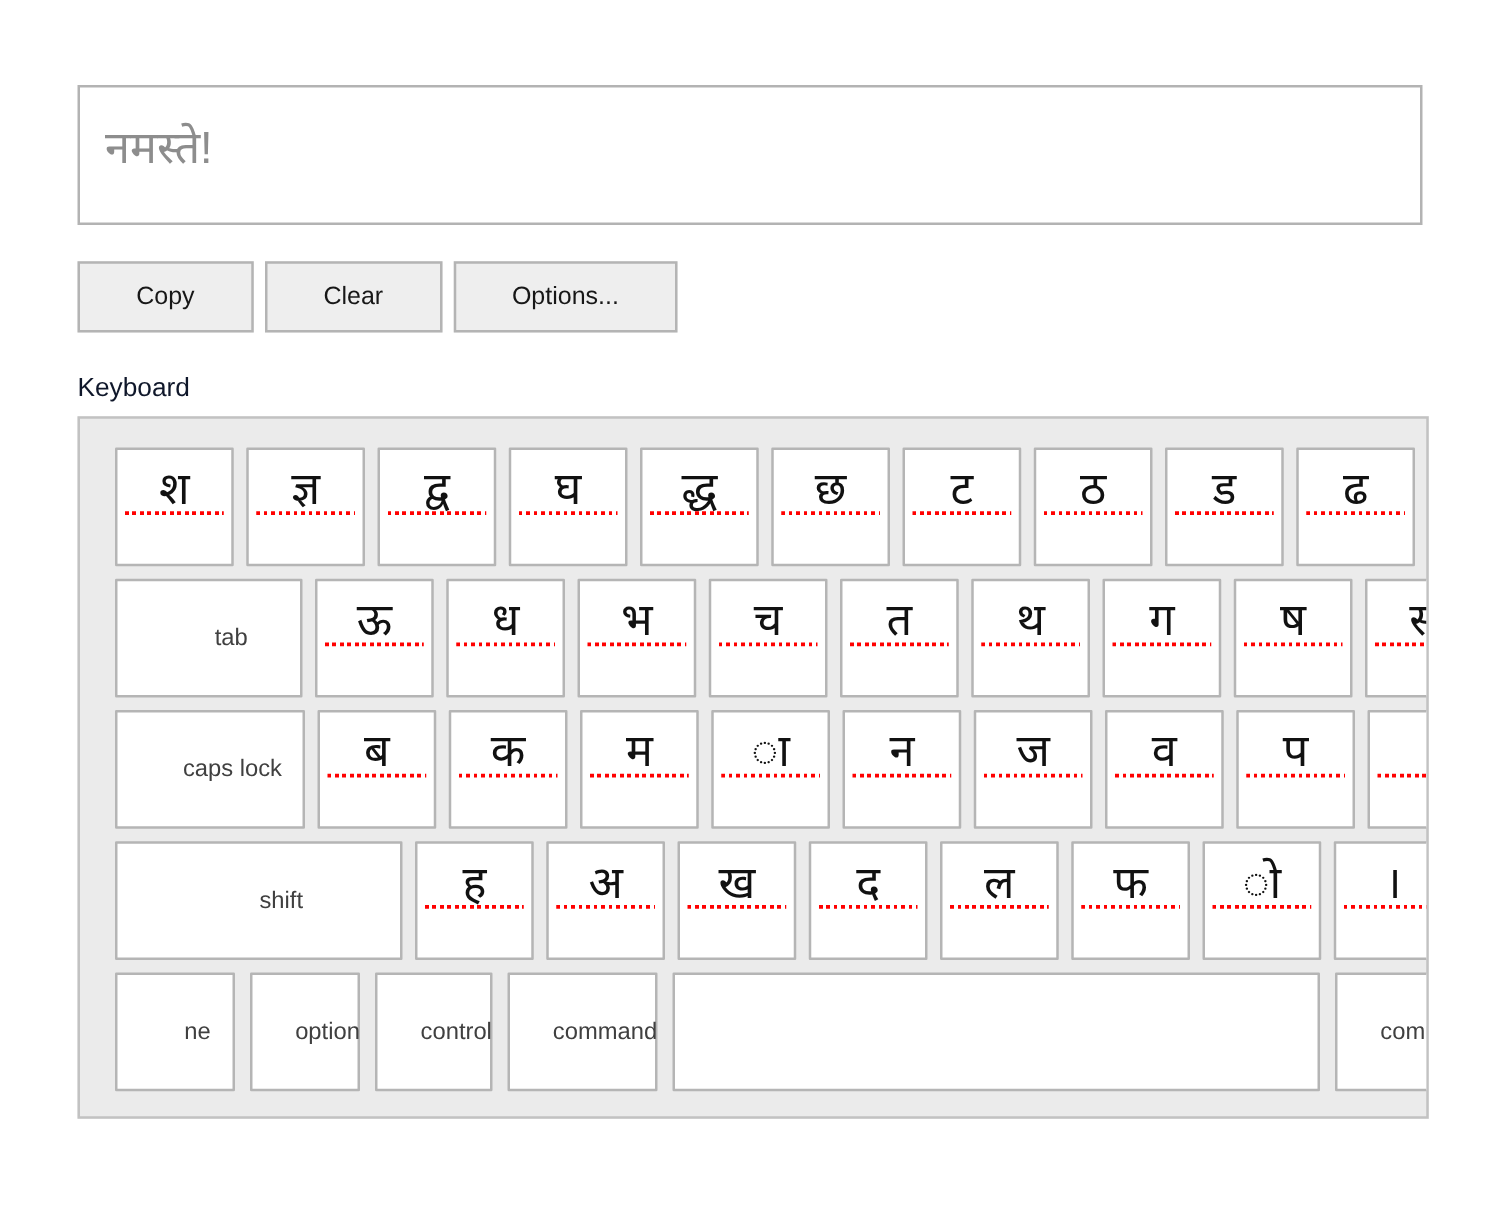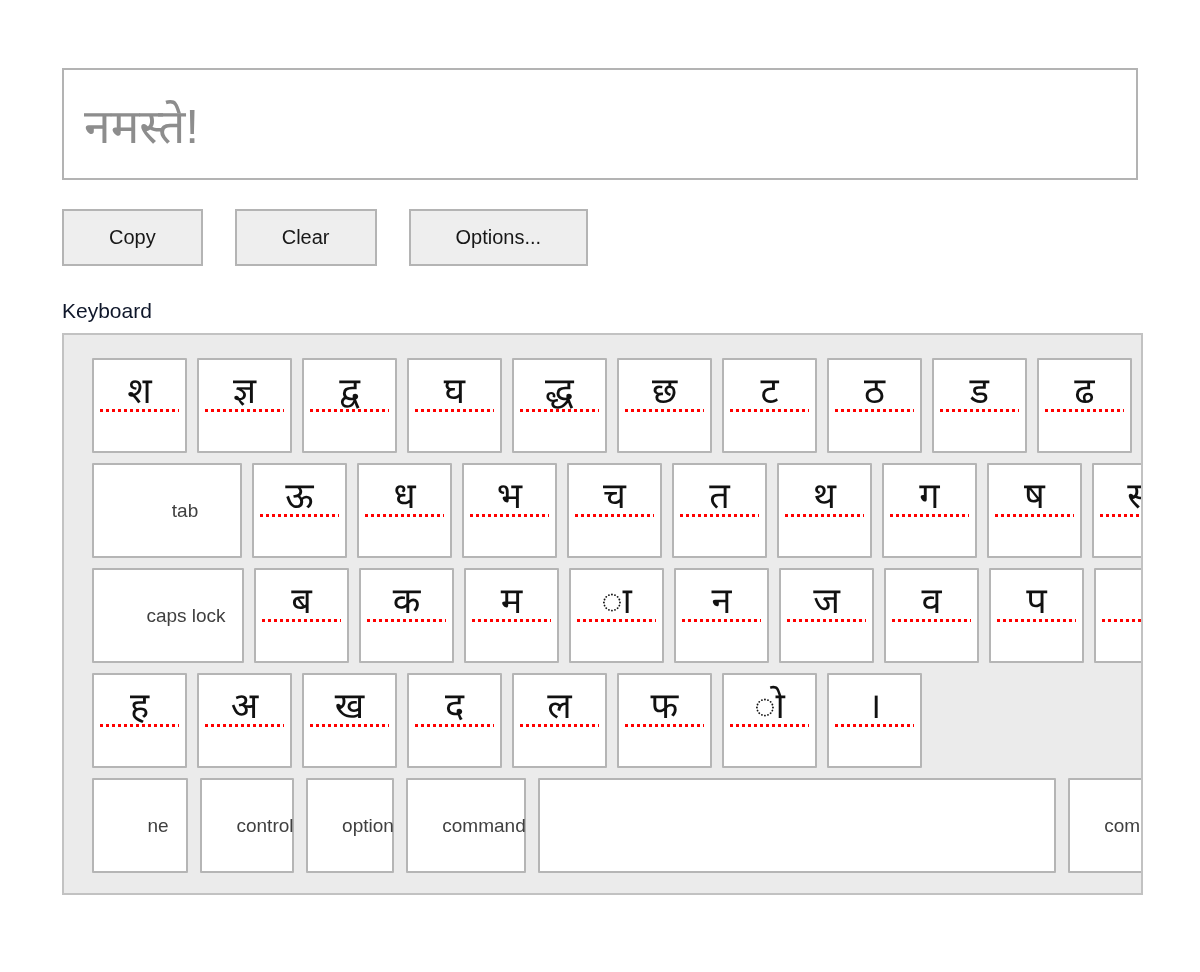--- a/index.html
+++ b/index.html
@@ -15,35 +15,35 @@
     padding: 68px 0 0 62px;
   }
   textarea.editor {
     display: block;
     box-sizing: border-box;
     width: 1076px;
     height: 112px;
     border: 2px solid #b3b3b3;
     border-radius: 0;
     padding: 22px 20px;
-    font-size: 48px;
+    font-size: 36px;
     color: #444444;
     background: #ffffff;
     resize: none;
     outline: none;
     font-family: "Liberation Sans", sans-serif;
   }
   textarea.editor::placeholder {
     color: #8d8d8d;
     opacity: 1;
   }
   .btn-row {
     margin-top: 29px;
     display: flex;
-    gap: 32px;
+    gap: 9px;
     align-items: center;
   }
   button.btn {
     box-sizing: border-box;
     height: 57px;
     min-width: 138px;
     padding: 0 45px;
     font-size: 20px;
     color: #171717;
     background: #eeeeee;
@@ -254,20 +254,23 @@
         <div class="key">
           <div class="glyph">प</div>
           <div class="guide"></div>
         </div>
         <div class="key">
           <div class="glyph"></div>
           <div class="guide"></div>
         </div>
       </div>
       <div class="kb-row">
+        <div class="key" style="width: 230px;">
+          <div class="mod-label">shift</div>
+        </div>
         <div class="key">
           <div class="glyph">ह</div>
           <div class="guide"></div>
         </div>
         <div class="key">
           <div class="glyph">अ</div>
           <div class="guide"></div>
         </div>
         <div class="key">
           <div class="glyph">ख</div>
@@ -291,25 +294,25 @@
         </div>
         <div class="key">
           <div class="glyph">।</div>
           <div class="guide"></div>
         </div>
       </div>
       <div class="kb-row bottom">
         <div class="key" style="width: 96px;">
           <div class="mod-label">ne</div>
         </div>
+        <div class="key" style="width: 88px;">
+          <div class="mod-label">option</div>
+        </div>
         <div class="key" style="width: 94px;">
           <div class="mod-label">control</div>
-        </div>
-        <div class="key" style="width: 88px;">
-          <div class="mod-label">option</div>
         </div>
         <div class="key" style="width: 120px;">
           <div class="mod-label">command</div>
         </div>
         <div class="key" style="width: 518px;"></div>
         <div class="key" style="width: 120px;">
           <div class="mod-label">command</div>
         </div>
       </div>
     </div>

